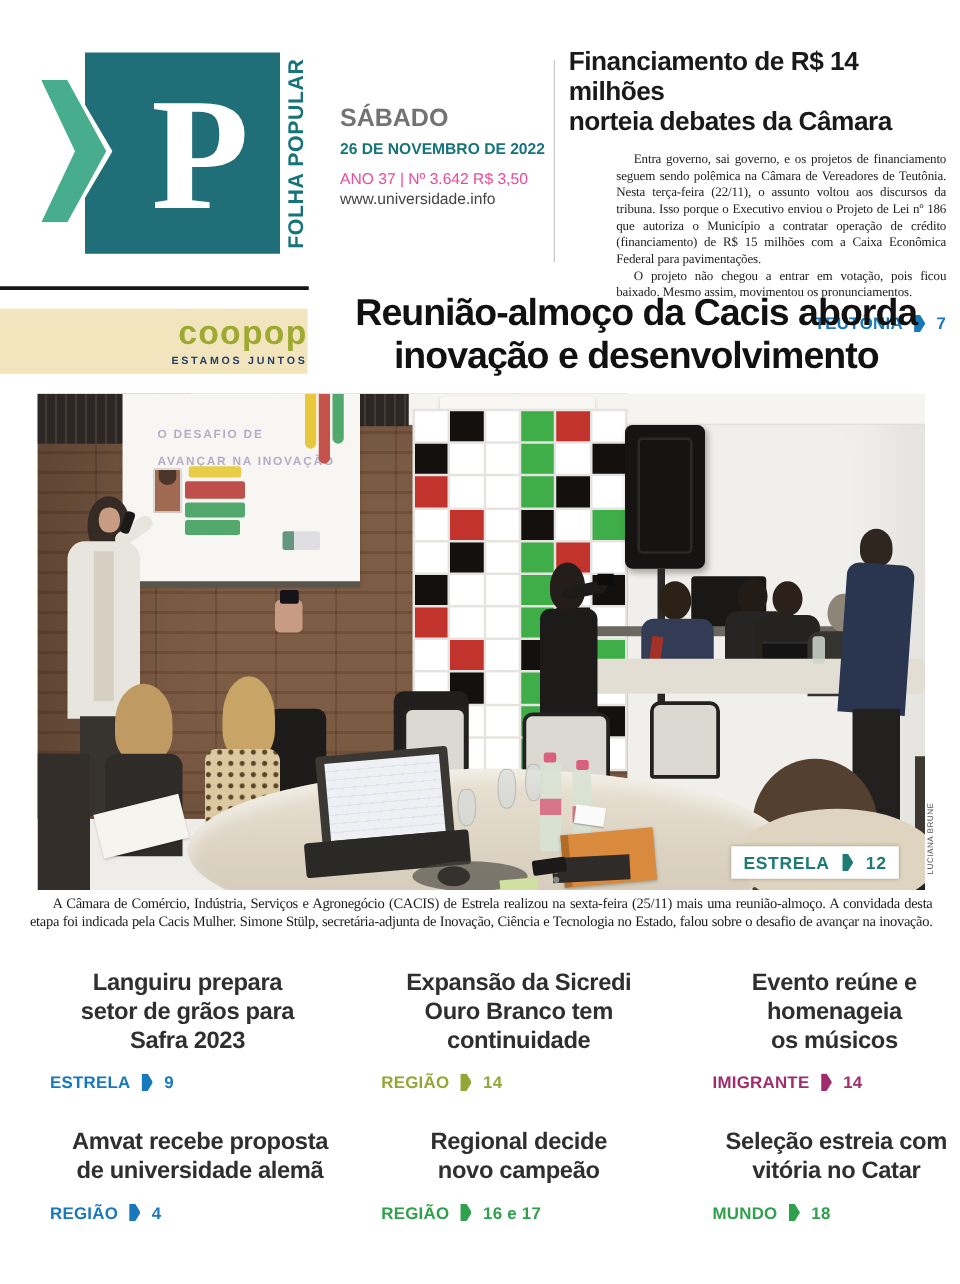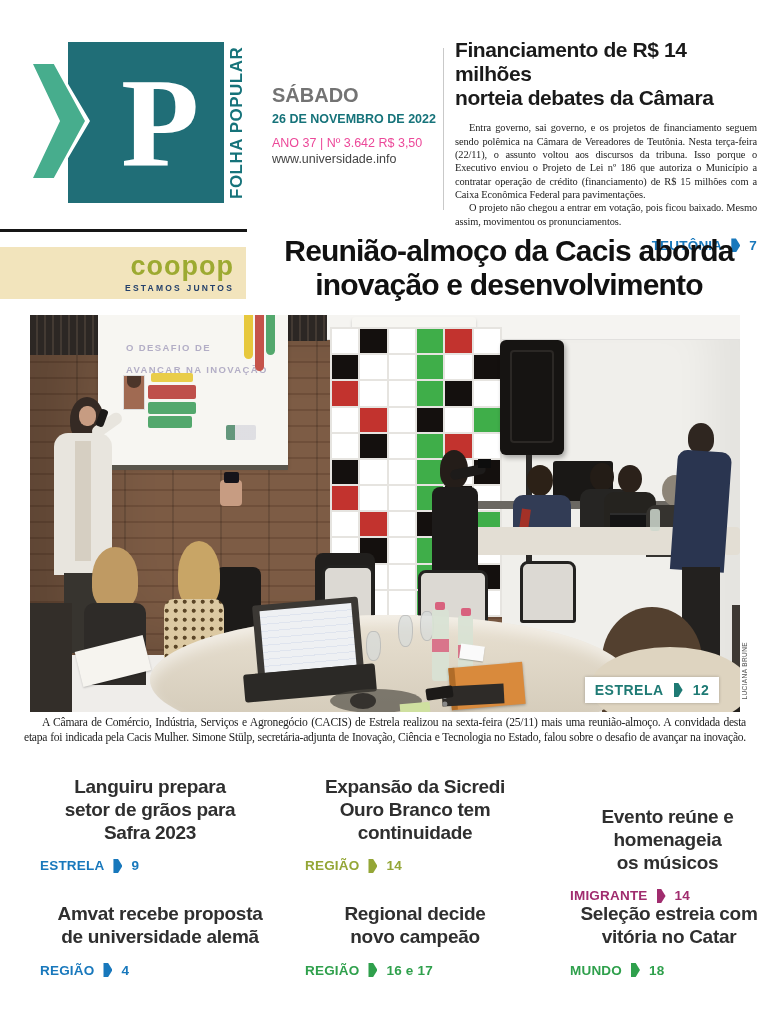--- a/index.html
+++ b/index.html
@@ -23,29 +23,29 @@
   .db-date { color:#16737a; font-weight:bold; font-size:12.5px; margin-top:5px; }
   .db-edition { color:#ec4899; font-size:12.5px; margin-top:10px; }
   .db-site { color:#444; font-size:12.5px; margin-top:2px; }
   .header-divider { position:absolute; left:443px; top:48px; width:1px; height:162px; background:#c9c9c9; }
 
   
   .top-story { position:absolute; left:455px; top:38px; width:302px; }
   .top-story h2 { font-size:21px; line-height:1.15; letter-spacing:-0.4px; color:#1a1a1a; font-weight:bold; }
   .top-story p { font-family:"Liberation Serif", serif; font-size:10.4px; line-height:1.28; color:#222;
                  text-align:justify; text-indent:14px; letter-spacing:-0.1px; }
-  .top-story .body-wrap { margin-top:11px; }
+  .top-story .body-wrap { margin-top:11px;margin-left:38px; }
   .tagline { display:flex; align-items:center; gap:9px; font-weight:bold; font-size:13.5px; letter-spacing:0.2px; }
   .tagline.right { justify-content:flex-end; margin-top:10px; }
   .bookmark { display:inline-block; width:9px; height:14px; clip-path:polygon(0 0, 52% 0, 100% 50%, 52% 100%, 0 100%); }
 
   
   .black-rule { position:absolute; left:0; top:229px; width:247px; height:3px; background:#161616; }
   .ad { position:absolute; left:0; top:247px; width:246px; height:52px; display:flex; flex-direction:column;
-        align-items:flex-end; justify-content:center; padding-right:12px; }
+        align-items:flex-end; justify-content:center; }
   .ad-brand { font-weight:bold; font-size:27px; letter-spacing:1px; line-height:1; }
   .ad-slogan { font-weight:bold; font-size:8.5px; letter-spacing:2.2px; color:#24406b; margin-top:3px; }
   .main-headline { position:absolute; left:250px; top:234px; width:518px; text-align:center;
                    font-size:30px; font-weight:bold; letter-spacing:-0.8px; line-height:1.13; color:#111; }
 
   
   .photo { position:absolute; left:30px; top:315px; width:710px; height:397px; overflow:hidden; background:#efedea; }
   .photo > div { position:absolute; }
   .wood { left:0; top:0; width:472px; height:340px;
           background:repeating-linear-gradient(180deg,#7d5c45 0 14px,#6f4f3a 14px 16px),#7d5c45;
@@ -176,21 +176,21 @@
   .caption { position:absolute; left:24px; top:715px; width:722px; font-family:"Liberation Serif", serif;
              font-size:11.6px; line-height:1.33; color:#1c1c1c; text-align:justify; text-align-last:justify;
              text-indent:18px; letter-spacing:-0.25px; }
 
   
   .teaser { position:absolute; }
   .teaser h3 { font-size:19px; font-weight:bold; color:#2f2f2f; line-height:1.2; letter-spacing:-0.3px;text-align:center; }
   .teaser .tagline { margin-top:14px; font-size:13.5px; }
   .t1 { left:40px;  top:776px; width:220px; }
   .t2 { left:305px; top:776px; width:220px; }
-  .t3 { left:570px; top:776px; width:195px;margin-top:30px; }
+  .t3 { left:570px; top:776px; width:195px; }
   .t4 { left:40px;  top:903px; width:240px; }
   .t5 { left:305px; top:903px; width:220px; }
   .t6 { left:570px; top:903px; width:198px; }
 </style>
 </head>
 <body>
 
 <div class="page">
 
   <header>

